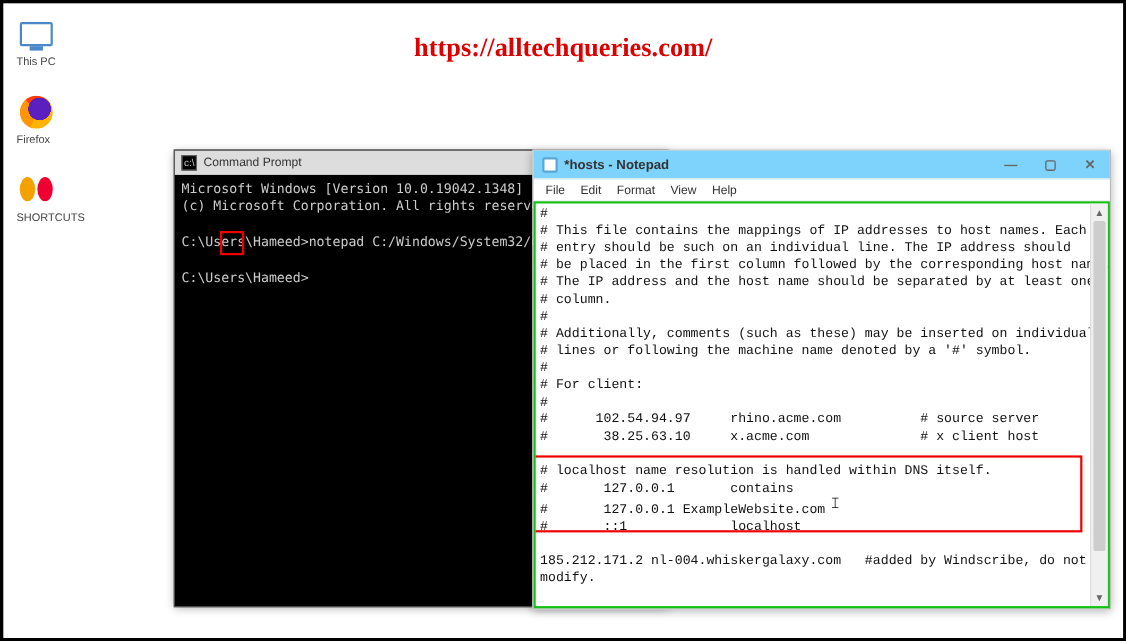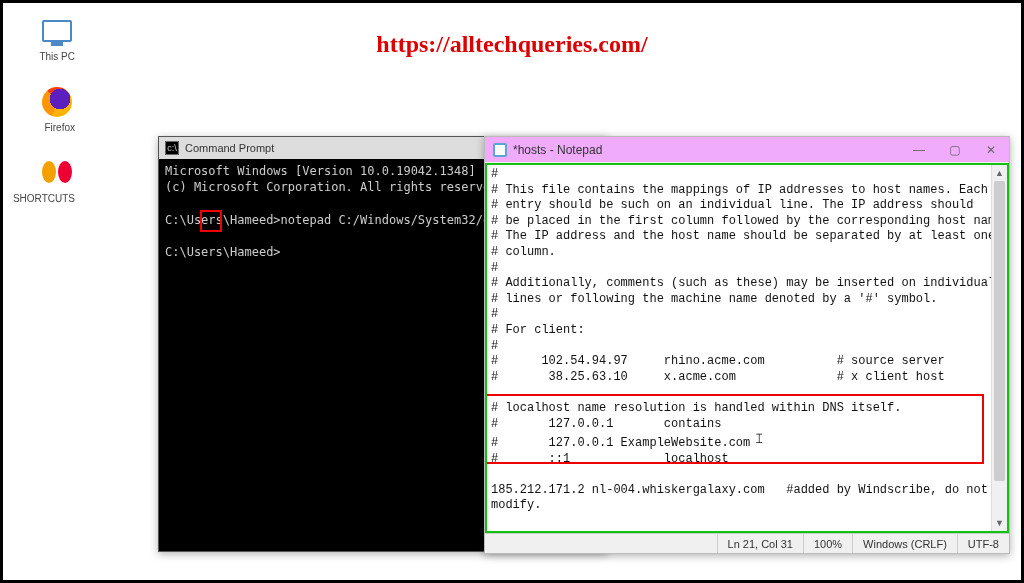--- a/index.html
+++ b/index.html
@@ -26,21 +26,21 @@
     .desktop-icons {
       position: absolute;
       top: 10px;
       left: 12px;
       width: 60px;
     }
     .desktop-icon {
       width: 60px;
       display: flex;
       flex-direction: column;
-      align-items: flex-end;
+      align-items: flex-start;
       margin-bottom: 22px;
       cursor: pointer;
     }
     .desktop-icon .icon-img {
       width: 36px;
       height: 36px;
       display: flex;
       align-items: center;
       justify-content: center;
     }
@@ -114,27 +114,28 @@
       width: 526px;
       height: 418px;
       background: #fff;
       border: 1px solid #bbb;
       box-shadow: 0 2px 8px rgba(0,0,0,0.3);
       display: flex;
       flex-direction: column;
     }
     .np-titlebar {
       height: 26px;
-      background: #f0abfc;
+      background: #7dd3fc;
       display: flex;
       align-items: center;
       font-size: 12px;
       color: #333;
       padding-left: 8px;
       border-bottom: 1px solid #eee;
+      font-weight: bold;
     }
     .np-ico { width:14px; height:14px; background:#5aa7d6; margin-right:6px; border-radius:2px; position:relative; }
     .np-ico::after { content:""; position:absolute; inset:2px; background:#fff; }
     .np-titlebar-buttons { margin-left:auto; display:flex; }
     .np-titlebar-buttons div { width:36px; height:26px; display:flex; align-items:center; justify-content:center; font-size:12px; color:#666; cursor:pointer; }
     .np-menubar {
       height: 20px;
       display: flex;
       align-items: center;
       font-size: 11px;
@@ -249,20 +250,27 @@
 
 <div class="notepad-window">
   <div class="np-titlebar">
     <div class="np-ico"></div>
     <span>*hosts - Notepad</span>
     <div class="np-titlebar-buttons">
       <div>—</div>
       <div>▢</div>
       <div>✕</div>
     </div>
+  </div>
+  <div class="np-menubar">
+    <span>File</span>
+    <span>Edit</span>
+    <span>Format</span>
+    <span>View</span>
+    <span>Help</span>
   </div>
   <div class="np-body-wrap">
     <div class="np-body"><span>#</span>
 <span># This file contains the mappings of IP addresses to host names. Each</span>
 <span># entry should be such on an individual line. The IP address should</span>
 <span># be placed in the first column followed by the corresponding host name.</span>
 <span># The IP address and the host name should be separated by at least one</span>
 <span># column.</span>
 <span>#</span>
 <span># Additionally, comments (such as these) may be inserted on individual</span>
@@ -280,20 +288,13 @@
 <span></span>
 <span>185.212.171.2 nl-004.whiskergalaxy.com   #added by Windscribe, do not</span>
 <span>modify.</span></div>
     <div class="red-box"></div>
     <div class="np-scrollbar">
       <div class="up">▲</div>
       <div class="thumb"></div>
       <div class="down" style="position:absolute;bottom:0;left:0;right:0;">▼</div>
     </div>
   </div>
-  <div class="np-status">
-    <div class="spacer"></div>
-    <div class="cell">Ln 21, Col 31</div>
-    <div class="cell">100%</div>
-    <div class="cell">Windows (CRLF)</div>
-    <div class="cell">UTF-8</div>
-  </div>
 </div>
 
 </body></html>

